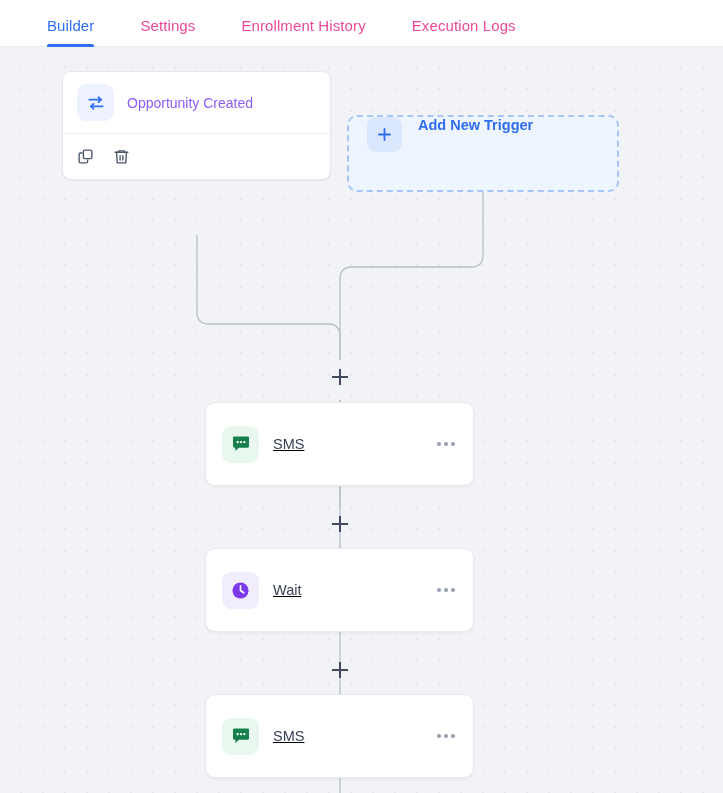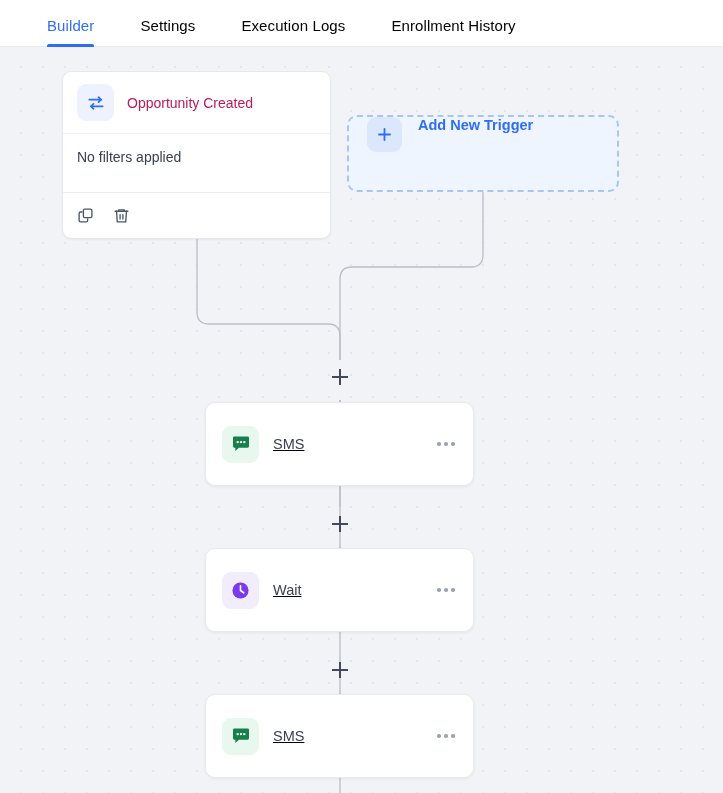--- a/index.html
+++ b/index.html
@@ -20,21 +20,21 @@
     height: 47px;
     background: #ffffff;
     border-bottom: 1px solid #e8eaee;
     display: flex;
     align-items: flex-end;
     padding-left: 47px;
   }
   .tab {
     position: relative;
     font-size: 15px;
-    color: #000000;
+    color: #ec4899;
     padding: 0 0 12px 0;
     margin-right: 46px;
     white-space: nowrap;
     cursor: pointer;
     letter-spacing: .1px;
   }
   .tab.active { color: #2f6ef0; font-weight: 400; }
   .tab.active::after {
     content: "";
     position: absolute;
@@ -82,21 +82,21 @@
     border-radius: 9px;
     display: flex; align-items: center; justify-content: center;
     flex: 0 0 auto;
   }
   .icon-tile.blue  { background: #eef2fe; }
   .icon-tile.green { background: #e9f8ef; }
   .icon-tile.violet{ background: #f2edfd; }
   .trigger-title {
     margin-left: 13px;
     font-size: 14px;
-    color: #be185d;
+    color: #8b5cf6;
   }
   .trigger-body {
     min-height: 59px;
     padding: 15px 14px;
     font-size: 14px;
     color: #374151;
     border-bottom: 1px solid #eceef1;
   }
   .trigger-foot {
     height: 45px;
@@ -187,24 +187,24 @@
 <body>
 
 <div class="tabbar">
   <div class="tab active">
     <span>Builder</span>
   </div>
   <div class="tab">
     <span>Settings</span>
   </div>
   <div class="tab">
+    <span>Enrollment History</span>
+  </div>
+  <div class="tab">
     <span>Execution Logs</span>
-  </div>
-  <div class="tab">
-    <span>Enrollment History</span>
   </div>
 </div>
 
 <div class="canvas">
 
   <svg class="edges" viewBox="0 0 723 746" xmlns="http://www.w3.org/2000/svg">
     <g fill="none" stroke="#b9bec8" stroke-width="1.3">
 
       <path d="M197,188 L197,265 Q197,277 209,277 L328,277 Q340,277 340,289 L340,313"></path>
 
@@ -231,21 +231,20 @@
         <svg width="20" height="20" viewBox="0 0 24 24" fill="none" stroke="#2f6ef0" stroke-width="2.1" stroke-linecap="round" stroke-linejoin="round">
           <path d="M4 8h14"></path>
             <path d="M15 5l3 3-3 3"></path>
           <path d="M20 16H6"></path>
             <path d="M9 13l-3 3 3 3"></path>
         </svg>
       </div>
       <div class="trigger-title">Opportunity Created</div>
     </div>
 
-    <div class="trigger-body">No filters applied</div>
 
     <div class="trigger-foot">
       <span class="foot-icon">
         <svg width="17" height="17" viewBox="0 0 24 24" fill="none" stroke="#4a5568" stroke-width="1.9" stroke-linecap="round" stroke-linejoin="round">
           <rect x="9" y="3" width="12" height="12" rx="2"></rect>
           <path d="M15 17v2a2 2 0 0 1-2 2H5a2 2 0 0 1-2-2V9a2 2 0 0 1 2-2h2"></path>
         </svg>
       </span>
       <span class="foot-icon">
         <svg width="17" height="17" viewBox="0 0 24 24" fill="none" stroke="#4a5568" stroke-width="1.9" stroke-linecap="round" stroke-linejoin="round">

